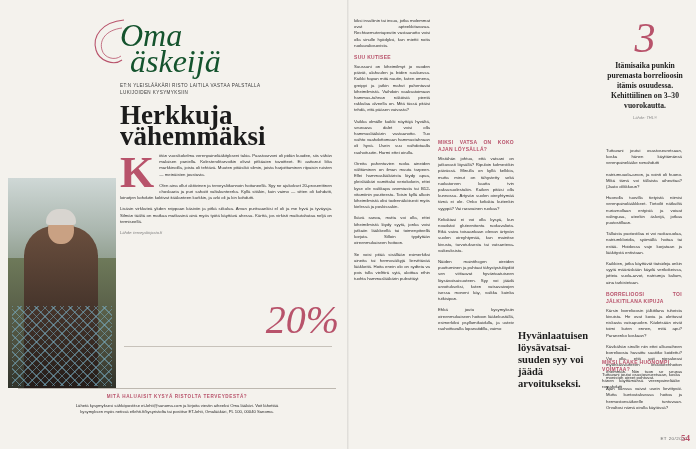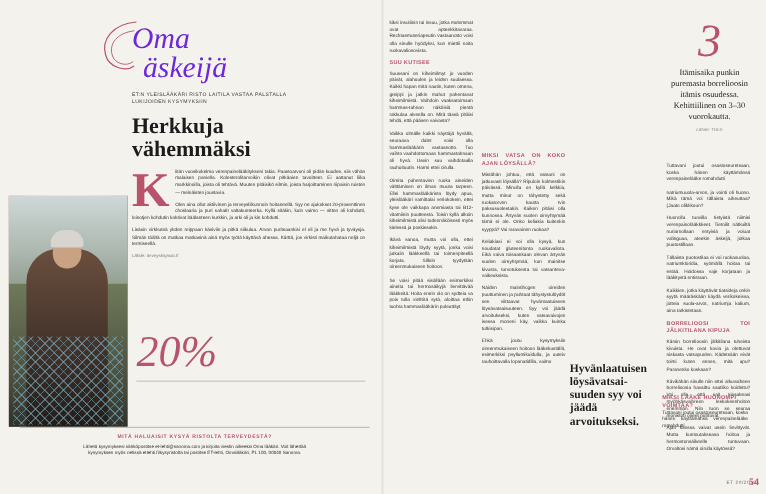--- a/index.html
+++ b/index.html
@@ -24,40 +24,40 @@
     position:absolute; left:347px; top:0; width:2px; height:449px;
     background:linear-gradient(to right, rgba(0,0,0,0.10), rgba(0,0,0,0.02));
   }
 
   
   .left { position:absolute; left:0; top:0; width:348px; height:449px; }
 
   .masthead { position:absolute; left:120px; top:22px; width:200px; }
   .masthead .title {
     font-family:"Liberation Serif", serif;
-    color:#6d28d9;
-    font-size:27px; line-height:26px; font-weight:400;
+    color:#14532d;
+    font-size:32px; line-height:26px; font-weight:400;
     font-style:italic;
     letter-spacing:0px;
   }
   .masthead .title .l2 { display:block; margin-left:10px; }
   .masthead .subtitle {
     margin-top:8px;
     font-family:"Liberation Sans", sans-serif;
     font-size:4.6px; line-height:7px; color:#3a3a3a;
     letter-spacing:0.4px;
     text-transform:uppercase;
     width:150px;
   }
   .swirl { position:absolute; left:88px; top:16px; width:40px; height:60px; }
 
   .headline {
     position:absolute; left:120px; top:105px; width:210px;
     font-family:"Liberation Serif", serif;
-    font-size:20px; line-height:21px; color:#1c1c1c; font-weight:700;
+    font-size:27px; line-height:21px; color:#1c1c1c; font-weight:700;
   }
 
   .dropcap-block {
     position:absolute; left:120px; top:153px; width:212px;
   }
   .dropcap {
     float:left;
     font-family:"Liberation Serif", serif;
     font-size:44px; line-height:36px;
     color:#b8536b; font-weight:700;
@@ -93,21 +93,21 @@
     background:#d8d5d0; border-radius:16px 16px 4px 4px; }
   .photo .net { position:absolute; left:4px; top:128px; width:100px; height:80px;
     background:repeating-linear-gradient(45deg, rgba(120,170,190,0.55) 0 1px, transparent 1px 6px),
                repeating-linear-gradient(-45deg, rgba(120,170,190,0.55) 0 1px, transparent 1px 6px);
   }
 
   .stat-block { position:absolute; left:124px; top:300px; width:215px; }
   .stat-number {
     font-family:"Liberation Serif", serif;
     color:#b8536b; font-size:40px; line-height:40px; font-weight:400; font-style:italic;
-    text-align:left;
+    text-align:right;
   }
   .stat-rule { width:208px; height:1px; background:#c7c2ba; margin:6px 0 6px 0; }
   .stat-text {
     font-family:"Liberation Serif", serif;
     font-size:8.4px; line-height:11px; color:#1c1c1c; font-weight:700;
     width:205px;
   }
 
   .promo {
     position:absolute; left:18px; top:388px; width:318px; height:44px;
@@ -147,21 +147,21 @@
 
   .bignum-block {
     position:absolute; left:252px; top:18px; width:86px; text-align:center;
   }
   .bignum {
     font-family:"Liberation Serif", serif;
     color:#b8536b; font-size:42px; line-height:40px; font-style:italic;
   }
   .bignum-text {
     font-family:"Liberation Serif", serif;
-    font-size:7.6px; line-height:10px; color:#1c1c1c; font-weight:400;
+    font-size:7.6px; line-height:10px; color:#1c1c1c; font-weight:700;
     margin-top:3px;
   }
   .bignum-src {
     font-family:"Liberation Sans", sans-serif;
     font-size:4px; color:#8a8a8a; font-style:italic; margin-top:4px;
   }
 
   .pullquote {
     position:absolute; left:168px; top:330px; width:78px;
     font-family:"Liberation Serif", serif;

